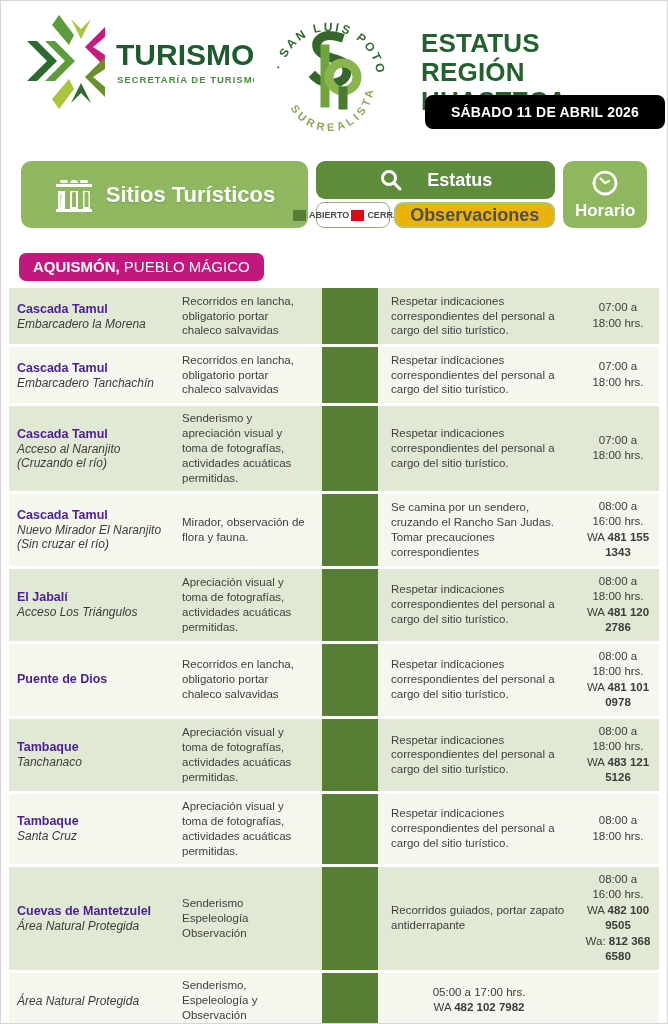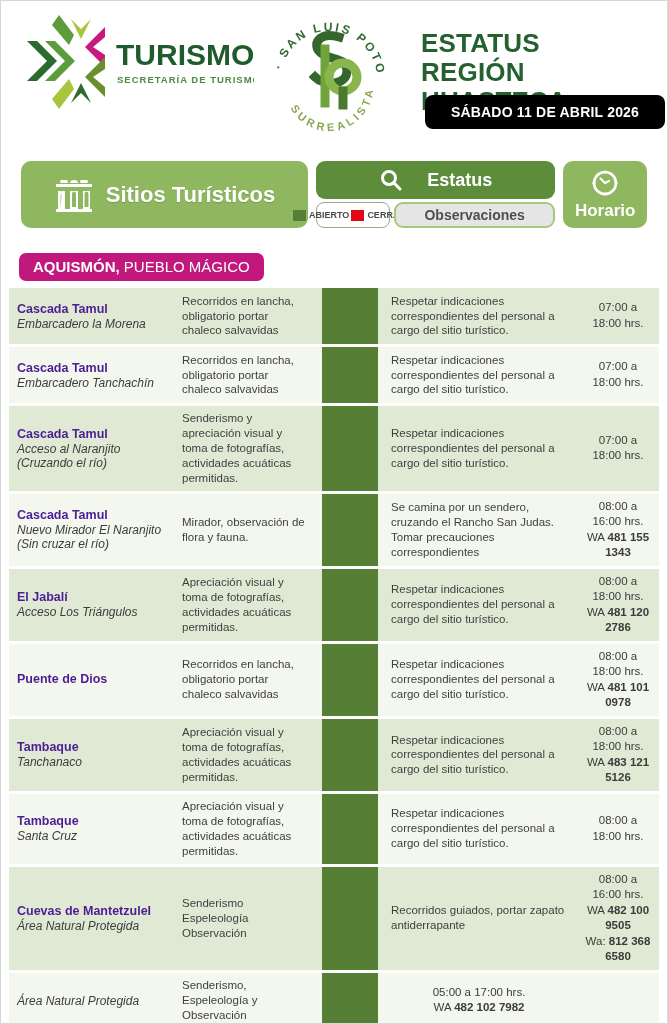--- a/index.html
+++ b/index.html
@@ -26,22 +26,22 @@
   .bar-estatus { height:38px; background:#5d8c3b; border-radius:9px; display:flex; align-items:center;
                  justify-content:center; gap:24px; color:#fff; font-weight:bold; font-size:18px; }
   .mid-bottom { flex:1; display:flex; gap:4px; }
   .legend-box { width:74px; background:#fff; border:1.5px solid #9aa98a; border-radius:8px;
                 display:flex; flex-direction:row; justify-content:center; gap:2px; padding:2px 3px; }
   .legend-item { display:flex; align-items:center; gap:3px; }
   .legend-sq { width:13px; height:11px; flex:0 0 auto; }
   .sq-open { background:#567f35; }
   .sq-closed { background:#e30613; }
   .legend-label { font-size:9px; font-weight:bold; color:#4a4a4a; }
-  .obs-box { flex:1; background:#e5e5e5; border:2px solid #a7c87c; border-radius:9px; display:flex;
-             align-items:center; justify-content:center; font-weight:bold; font-size:14px; color:#4f4f4f; }
+  .obs-box { flex:1; background:#eab308; border:2px solid #a7c87c; border-radius:9px; display:flex;
+             align-items:center; justify-content:center; font-weight:bold; font-size:18px; color:#4f4f4f; }
   .bar-horario { width:88px; background:#8eb75f; border-radius:10px; display:flex; flex-direction:column;
                  align-items:center; justify-content:center; gap:3px; color:#fff; font-weight:bold; font-size:17px; }
 
   
   .muni-banner { display:inline-block; margin:25px 0 0 18px; background:#c2187e; border-radius:7px;
                  padding:5px 14px 6px; color:#fff; font-size:15px; }
   .muni-name { font-weight:bold; }
   .muni-tag { font-weight:normal; }
 
   

